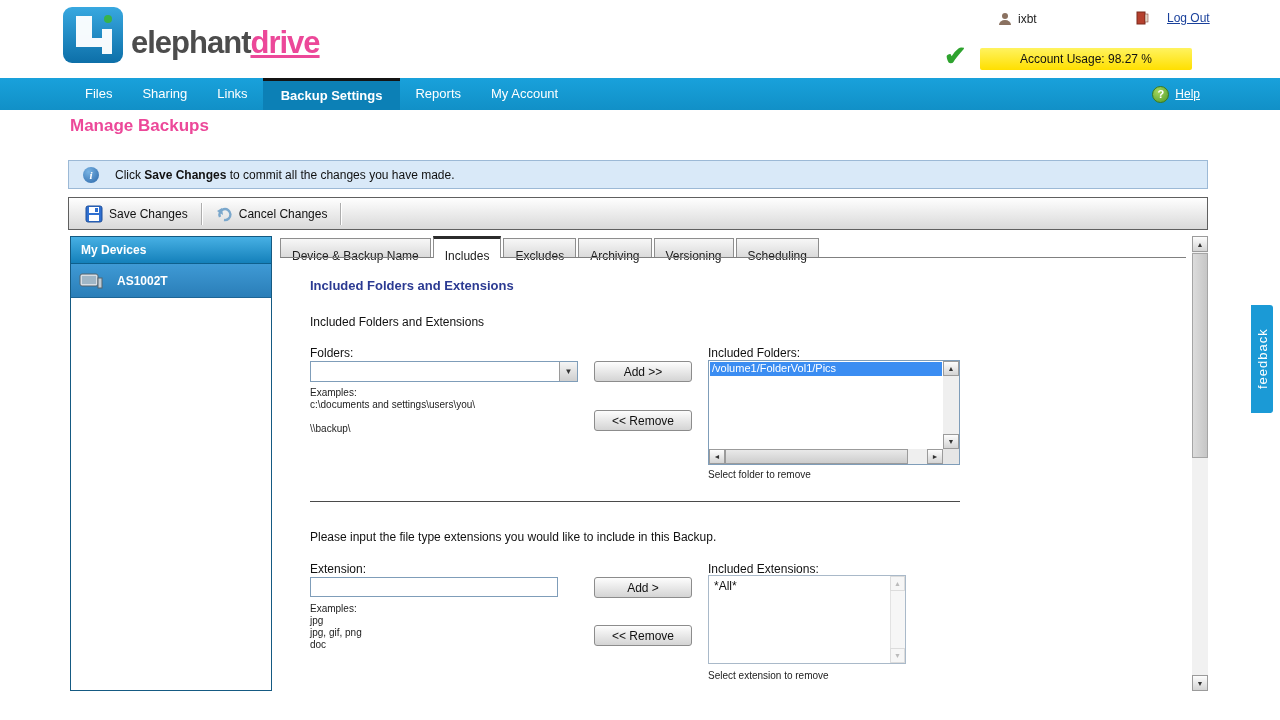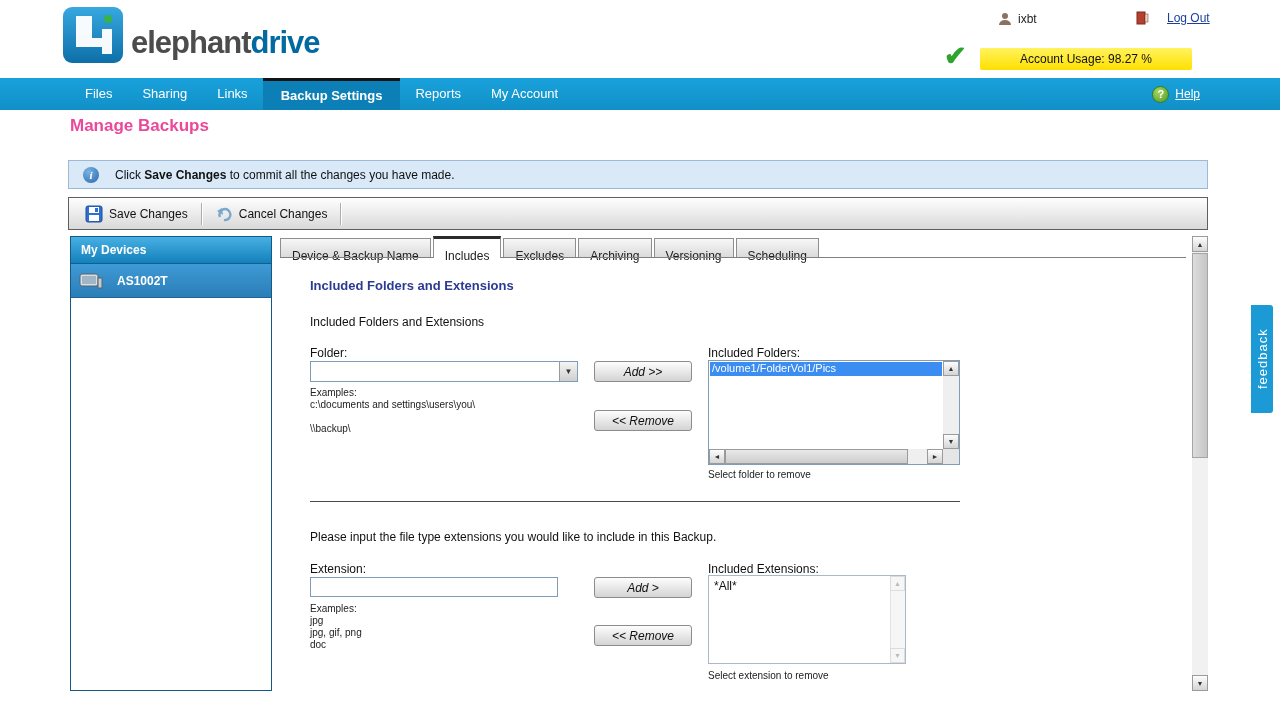--- a/index.html
+++ b/index.html
@@ -6,21 +6,21 @@
   html,body { width:1280px; height:720px; }
   body {
     font-family: "Liberation Sans", sans-serif;
     background:#fff; position:relative; overflow:hidden; font-size:12px; color:#111;
   }
   
   .header { position:absolute; left:0; top:0; width:1280px; height:78px; background:#fff; }
   .logo { position:absolute; left:62px; top:6px; display:flex; align-items:flex-end; gap:7px; cursor:pointer; }
   .logo-text { font-size:31px; font-weight:bold; letter-spacing:-1px; line-height:1; padding-bottom:6px; }
   .logo-text .lt1 { color:#4c4c4c; }
-  .logo-text .lt2 { color:#0369a1; }
+  .logo-text .lt2 { color:#ec4899;text-decoration:underline; }
   .user-box { position:absolute; left:998px; top:12px; display:flex; align-items:center; gap:6px; font-size:12px; color:#222; }
   .logout-box { position:absolute; left:1136px; top:11px; display:flex; align-items:center; gap:18px; cursor:pointer; }
   .logout-box a { color:#19409b; font-size:12px; text-decoration:underline; }
   .check-icon { position:absolute; left:944px; top:40px; font-size:27px; font-weight:bold; color:#2ea32e; }
   .usage-bar { position:absolute; left:980px; top:48px; width:212px; height:22px;
     background:linear-gradient(#fff35f,#ffdf00); border-radius:2px;
     display:flex; align-items:center; justify-content:center; font-size:12px; color:#111; }
   
   .navbar { position:absolute; left:0; top:78px; width:1280px; height:32px;
     background:linear-gradient(#19a1db,#1190c7); }
@@ -64,21 +64,21 @@
   .sec-heading { position:absolute; left:30px; top:20px; color:#2b3a92; font-weight:bold; font-size:13px; }
   .sec-sub { position:absolute; left:30px; top:57px; }
   .lbl { position:absolute; font-size:12px; color:#111; }
   .small { font-size:10px; color:#222; }
   .folder-select { position:absolute; left:30px; top:103px; width:268px; height:21px;
     border:1px solid #7f9db9; background:#fff; display:flex; cursor:pointer; }
   .fs-arrow { margin-left:auto; width:18px; height:100%; background:linear-gradient(#f5f5f5,#cfcfcf);
     border-left:1px solid #9a9a9a; display:flex; align-items:center; justify-content:center; font-size:8px; color:#333; }
   .win-btn { position:absolute; background:linear-gradient(#fdfdfd,#d4d4d4); border:1px solid #8c8c8c;
     border-radius:3px; font-size:12px; color:#111; display:flex; align-items:center; justify-content:center;
-    cursor:pointer; font-family:inherit; width:98px; height:21px;font-style:italic; }
+    cursor:pointer; font-family:inherit; width:98px; height:21px; }
   .listbox { position:absolute; border:1px solid #7f9db9; background:#fff; }
   .folders-listbox { left:428px; top:102px; width:252px; height:105px; }
   .lb-selected { position:absolute; left:1px; top:1px; right:17px; height:14px; background:#3b8df2;
     color:#fff; font-size:11px; padding-left:2px; white-space:nowrap; overflow:hidden; cursor:pointer; }
   .sb-btn { width:16px; height:15px; background:linear-gradient(#fdfdfd,#d4d4d4); border:1px solid #9b9b9b;
     font-size:7px; color:#333; display:flex; align-items:center; justify-content:center; cursor:pointer; }
   .lb-vscroll { position:absolute; top:0; right:0; width:16px; bottom:15px; background:#efefef; }
   .lb-vscroll .up { position:absolute; top:0; left:0; }
   .lb-vscroll .down { position:absolute; bottom:0; left:0; }
   .lb-hscroll { position:absolute; left:0; bottom:0; right:16px; height:15px; background:#efefef; display:flex; align-items:stretch; }
@@ -208,21 +208,21 @@
     <div class="tab">Excludes</div>
     <div class="tab">Archiving</div>
     <div class="tab">Versioning</div>
     <div class="tab">Scheduling</div>
   </div>
 
   <div class="tab-content">
     <div class="sec-heading">Included Folders and Extensions</div>
     <div class="sec-sub">Included Folders and Extensions</div>
 
-    <div class="lbl" style="left:30px; top:88px;">Folder:</div>
+    <div class="lbl" style="left:30px; top:88px;">Folders:</div>
     <div class="folder-select">
       <span class="fs-arrow">▼</span>
     </div>
     <div class="lbl small" style="left:30px; top:129px;">Examples:</div>
     <div class="lbl small" style="left:30px; top:141px;">c:\documents and settings\users\you\</div>
     <div class="lbl small" style="left:30px; top:165px;">\\backup\</div>
 
     <button class="win-btn" style="left:314px; top:103px;">Add &gt;&gt;</button>
     <button class="win-btn" style="left:314px; top:152px;">&lt;&lt; Remove</button>
 

